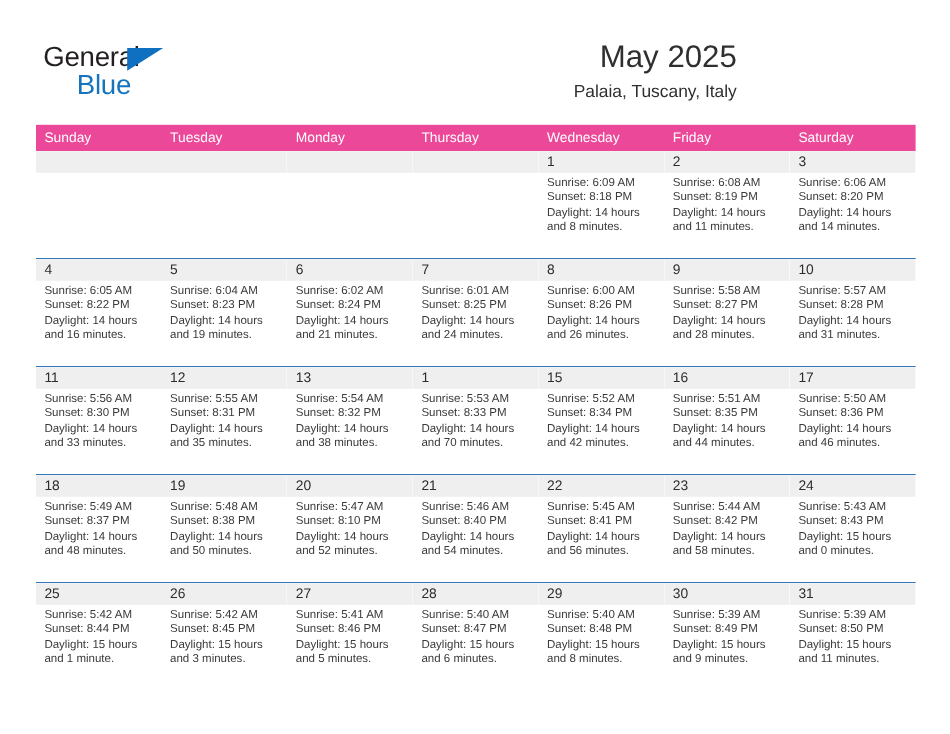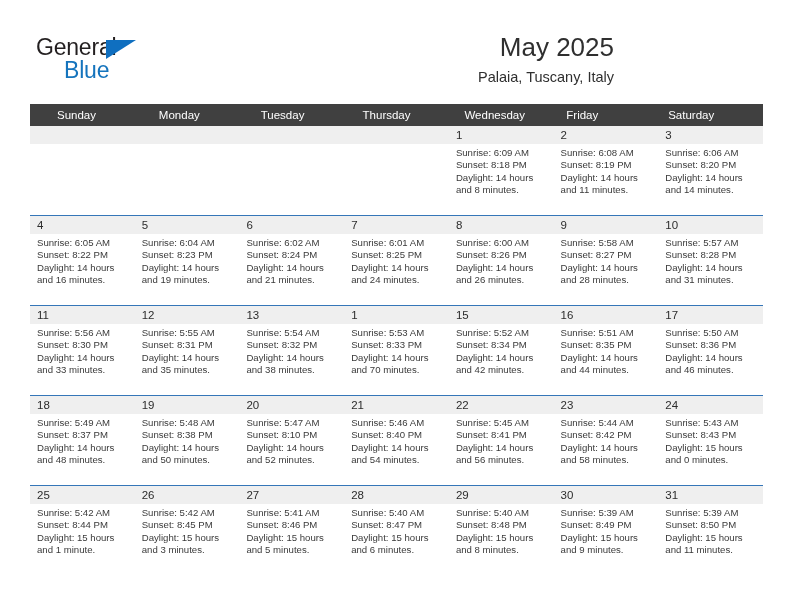--- a/index.html
+++ b/index.html
@@ -86,23 +86,22 @@
 
   
   .calendar {
     position: absolute;
     left: 30px;
     top: 104px;
     width: 733px;
   }
   .dow-row {
     display: flex;
-    background: #404040;
+    background: #ec4899;
     height: 22px;
-    padding-left: 20px;
   }
   .dow {
     flex: 1 1 0;
     color: #ffffff;
     font-size: 11.5px;
     line-height: 22px;
     padding-left: 7px;
     box-sizing: border-box;
     white-space: nowrap;
   }
@@ -160,22 +159,22 @@
     <div class="title-wrap">
       <h1 class="cal-title">May 2025</h1>
       <p class="cal-subtitle">Palaia, Tuscany, Italy</p>
     </div>
 
   </div>
 
   <div class="calendar">
     <div class="dow-row" id="dow-row">
         <div class="dow">Sunday</div>
+        <div class="dow">Tuesday</div>
         <div class="dow">Monday</div>
-        <div class="dow">Tuesday</div>
         <div class="dow">Thursday</div>
         <div class="dow">Wednesday</div>
         <div class="dow">Friday</div>
         <div class="dow">Saturday</div>
       </div>
     <div id="weeks-container">
         <div class="week">
           <div class="cell empty">
             <div class="cell-date"></div>
           </div>

